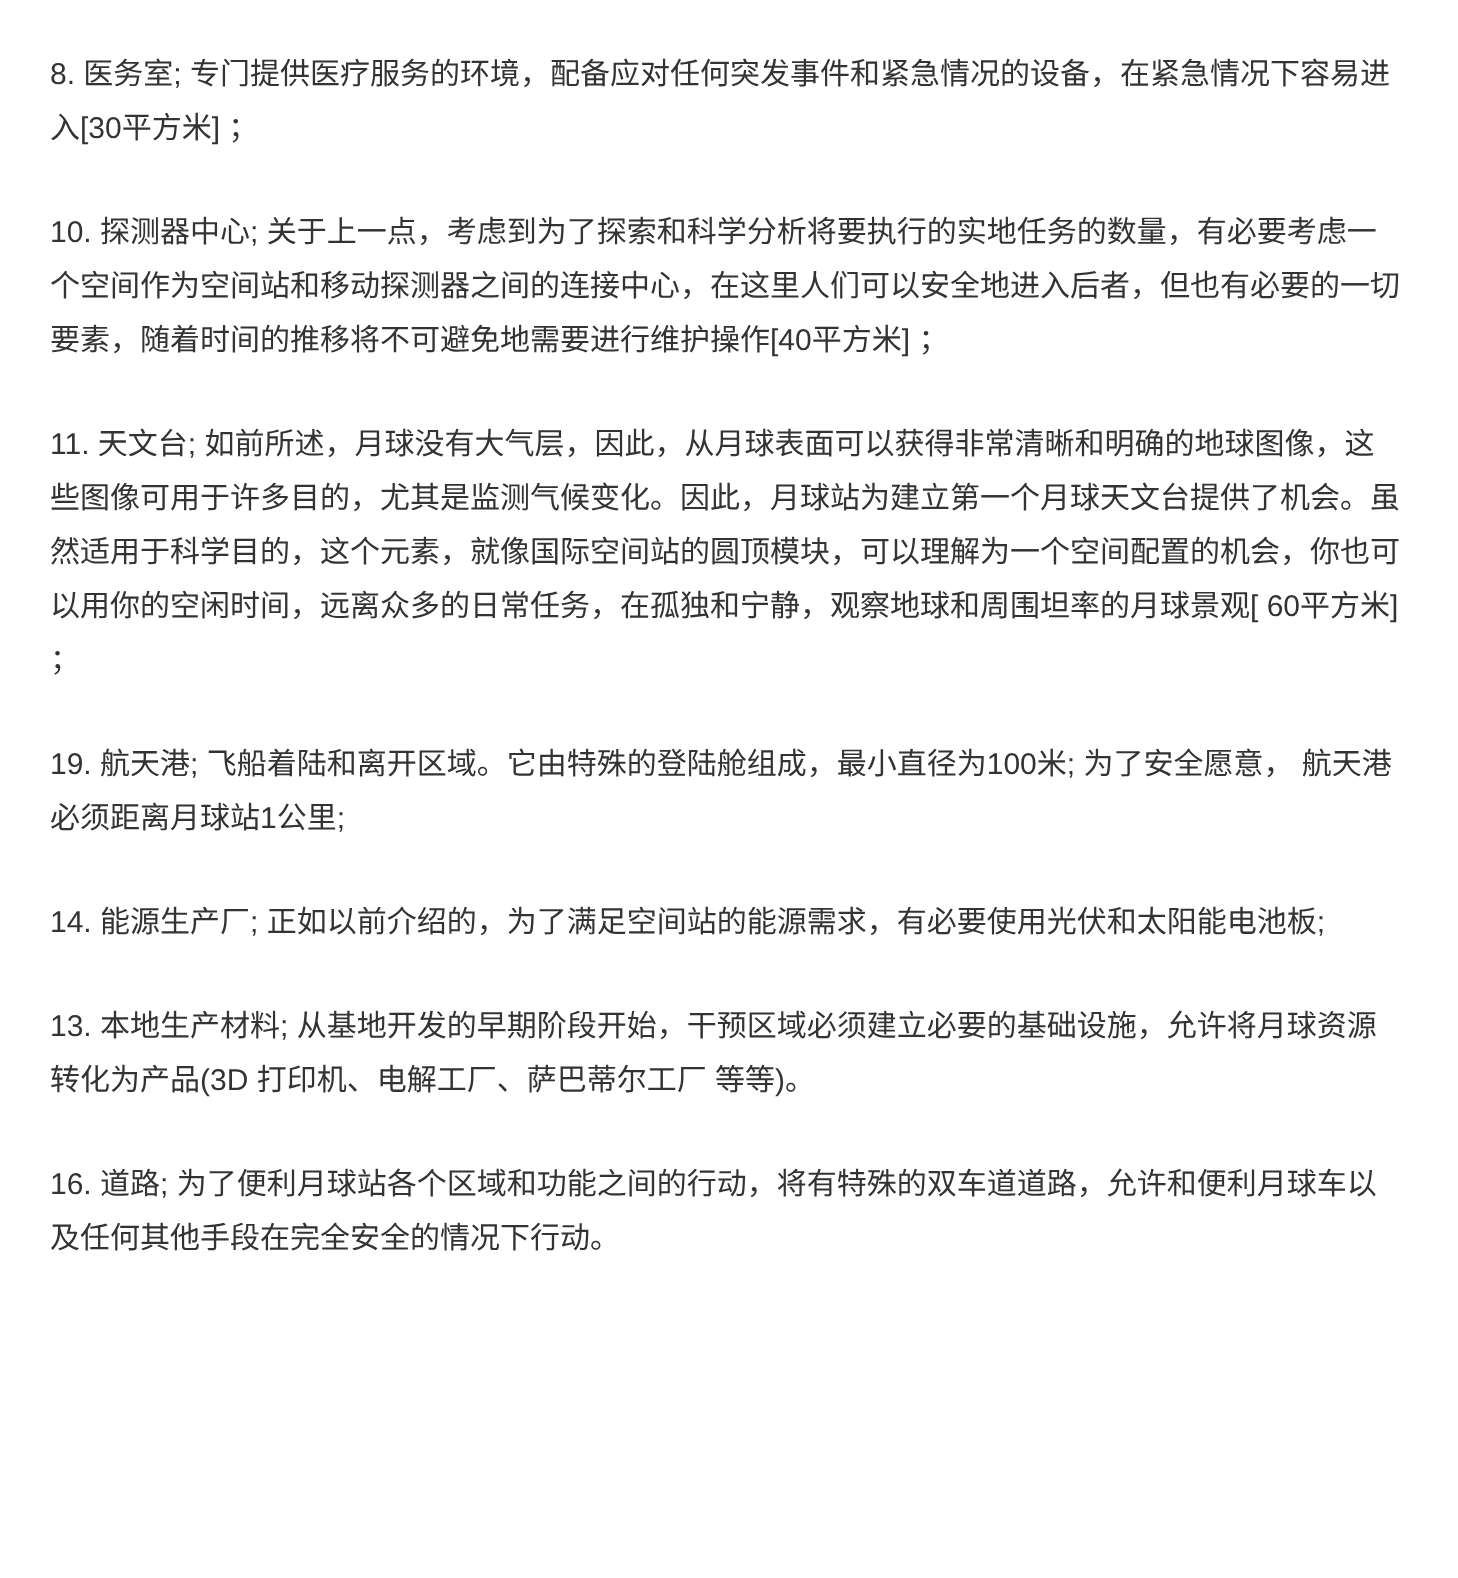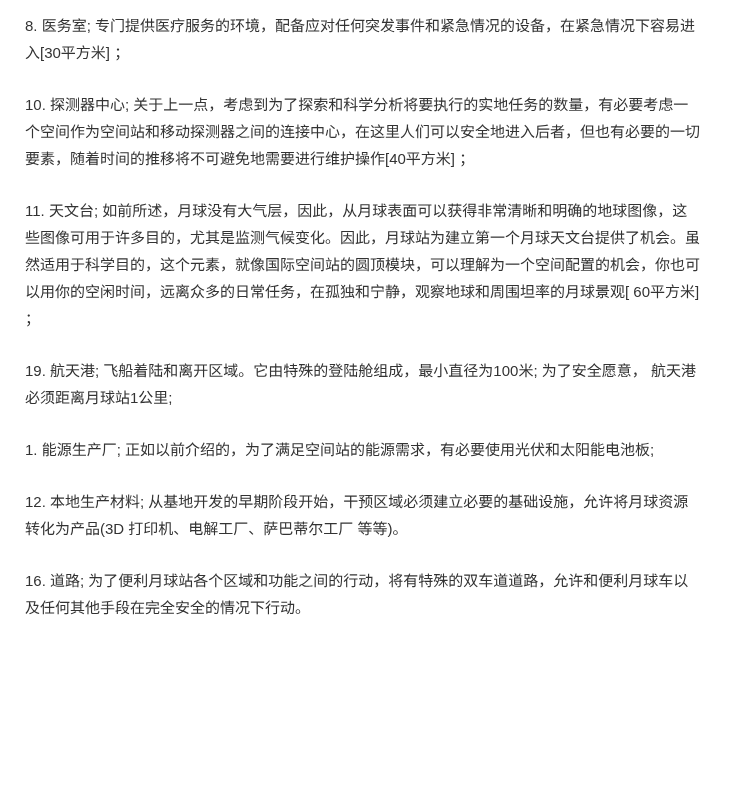--- a/index.html
+++ b/index.html
@@ -13,31 +13,31 @@
     box-sizing: border-box;
     padding: 12px 28px 18px 25px;
     font-family: "Liberation Sans", sans-serif;
     font-size: 15px;
     line-height: 27px;
     color: #333333;
     text-align: left;
     overflow-wrap: break-word;
   }
   .doc p {
-    margin: 0 0 25px 0;
+    margin: 12px 0 25px 0;
     padding: 0;
   }
   .doc p:last-child {
     margin-bottom: 0;
   }
 </style>
 </head>
 <body style="background: rgb(255, 255, 255);">
 
 <main class="doc" style="color: rgb(51, 51, 51);">
   <p>8. 医务室; 专门提供医疗服务的环境，配备应对任何突发事件和紧急情况的设备，在紧急情况下容易进入[30平方米] ；</p>
   <p>10. 探测器中心; 关于上一点，考虑到为了探索和科学分析将要执行的实地任务的数量，有必要考虑一个空间作为空间站和移动探测器之间的连接中心，在这里人们可以安全地进入后者，但也有必要的一切要素，随着时间的推移将不可避免地需要进行维护操作[40平方米] ；</p>
   <p>11. 天文台; 如前所述，月球没有大气层，因此，从月球表面可以获得非常清晰和明确的地球图像，这些图像可用于许多目的，尤其是监测气候变化。因此，月球站为建立第一个月球天文台提供了机会。虽然适用于科学目的，这个元素，就像国际空间站的圆顶模块，可以理解为一个空间配置的机会，你也可以用你的空闲时间，远离众多的日常任务，在孤独和宁静，观察地球和周围坦率的月球景观[ 60平方米] ；</p>
   <p>19. 航天港; 飞船着陆和离开区域。它由特殊的登陆舱组成，最小直径为100米; 为了安全愿意， 航天港必须距离月球站1公里;</p>
-  <p>1. 能源生产厂; 正如以前介绍的，为了满足空间站的能源需求，有必要使用光伏和太阳能电池板;</p>
-  <p>12. 本地生产材料; 从基地开发的早期阶段开始，干预区域必须建立必要的基础设施，允许将月球资源转化为产品(3D 打印机、电解工厂、萨巴蒂尔工厂 等等)。</p>
+  <p>14. 能源生产厂; 正如以前介绍的，为了满足空间站的能源需求，有必要使用光伏和太阳能电池板;</p>
+  <p>13. 本地生产材料; 从基地开发的早期阶段开始，干预区域必须建立必要的基础设施，允许将月球资源转化为产品(3D 打印机、电解工厂、萨巴蒂尔工厂 等等)。</p>
   <p>16. 道路; 为了便利月球站各个区域和功能之间的行动，将有特殊的双车道道路，允许和便利月球车以及任何其他手段在完全安全的情况下行动。</p>
 </main>
 
 </body></html>

